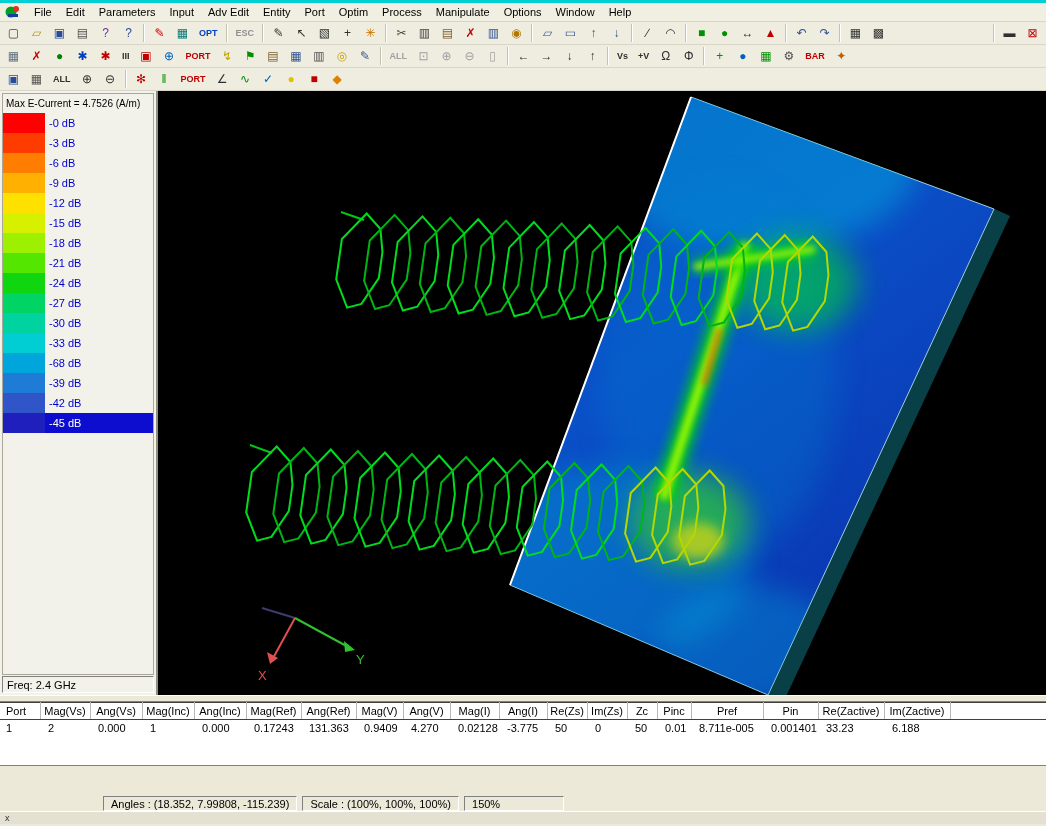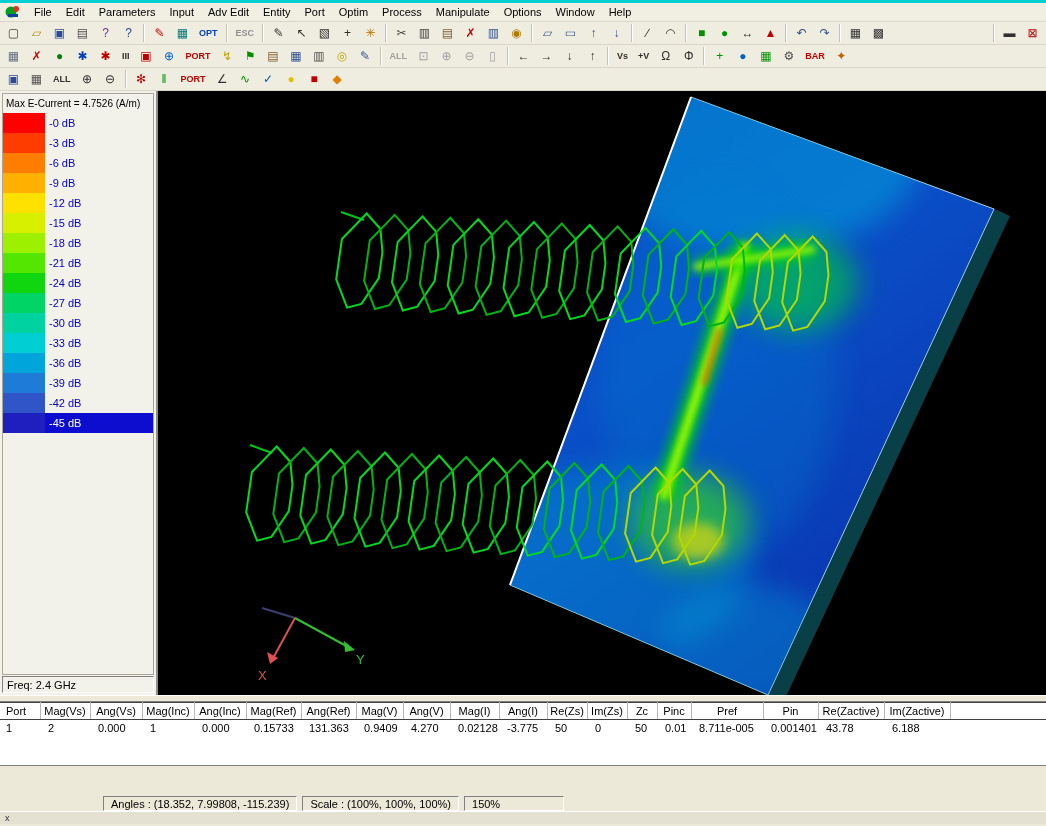--- a/index.html
+++ b/index.html
@@ -225,21 +225,21 @@
           <div class="legend-row">
             <div class="legend-swatch" style="background: rgb(0, 210, 160);"></div>
             <div class="legend-label">-30 dB</div>
           </div>
           <div class="legend-row">
             <div class="legend-swatch" style="background: rgb(0, 206, 210);"></div>
             <div class="legend-label">-33 dB</div>
           </div>
           <div class="legend-row">
             <div class="legend-swatch" style="background: rgb(0, 165, 220);"></div>
-            <div class="legend-label">-36 dB</div>
+            <div class="legend-label">-68 dB</div>
           </div>
           <div class="legend-row">
             <div class="legend-swatch" style="background: rgb(31, 124, 214);"></div>
             <div class="legend-label">-39 dB</div>
           </div>
           <div class="legend-row">
             <div class="legend-swatch" style="background: rgb(47, 85, 200);"></div>
             <div class="legend-label">-42 dB</div>
           </div>
           <div class="legend-row selected">
@@ -395,33 +395,33 @@
           <th class="filler"></th>
         </tr>
       </thead>
     <tbody id="table-body">
         <tr>
           <td>1</td>
           <td>2</td>
           <td>0.000</td>
           <td>1</td>
           <td>0.000</td>
-          <td>0.15733</td>
+          <td>0.17243</td>
           <td>131.363</td>
           <td>0.9409</td>
           <td>4.270</td>
           <td>0.02128</td>
           <td>-3.775</td>
           <td>50</td>
           <td>0</td>
           <td>50</td>
           <td>0.01</td>
           <td>8.711e-005</td>
           <td>0.001401</td>
-          <td>43.78</td>
+          <td>33.23</td>
           <td>6.188</td>
           <td class="filler"></td>
         </tr>
       </tbody>
   </table>
 </div>
 
 <div class="gray-band"></div>
 
 <div class="statusbar">

